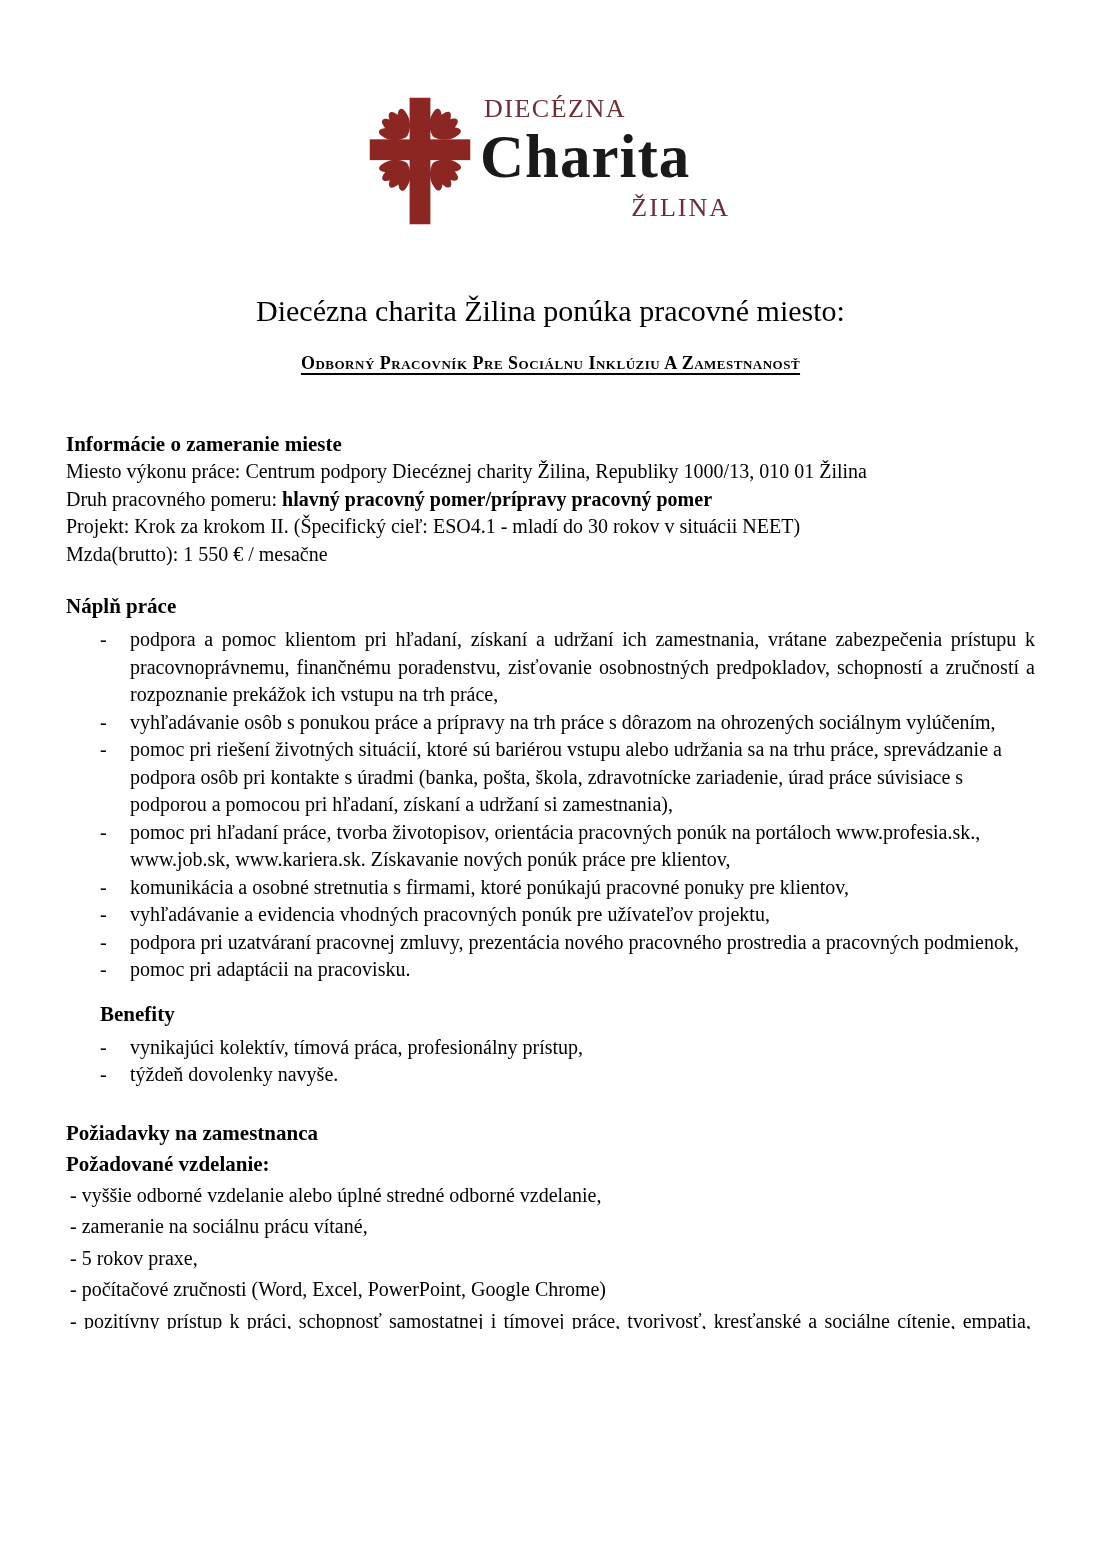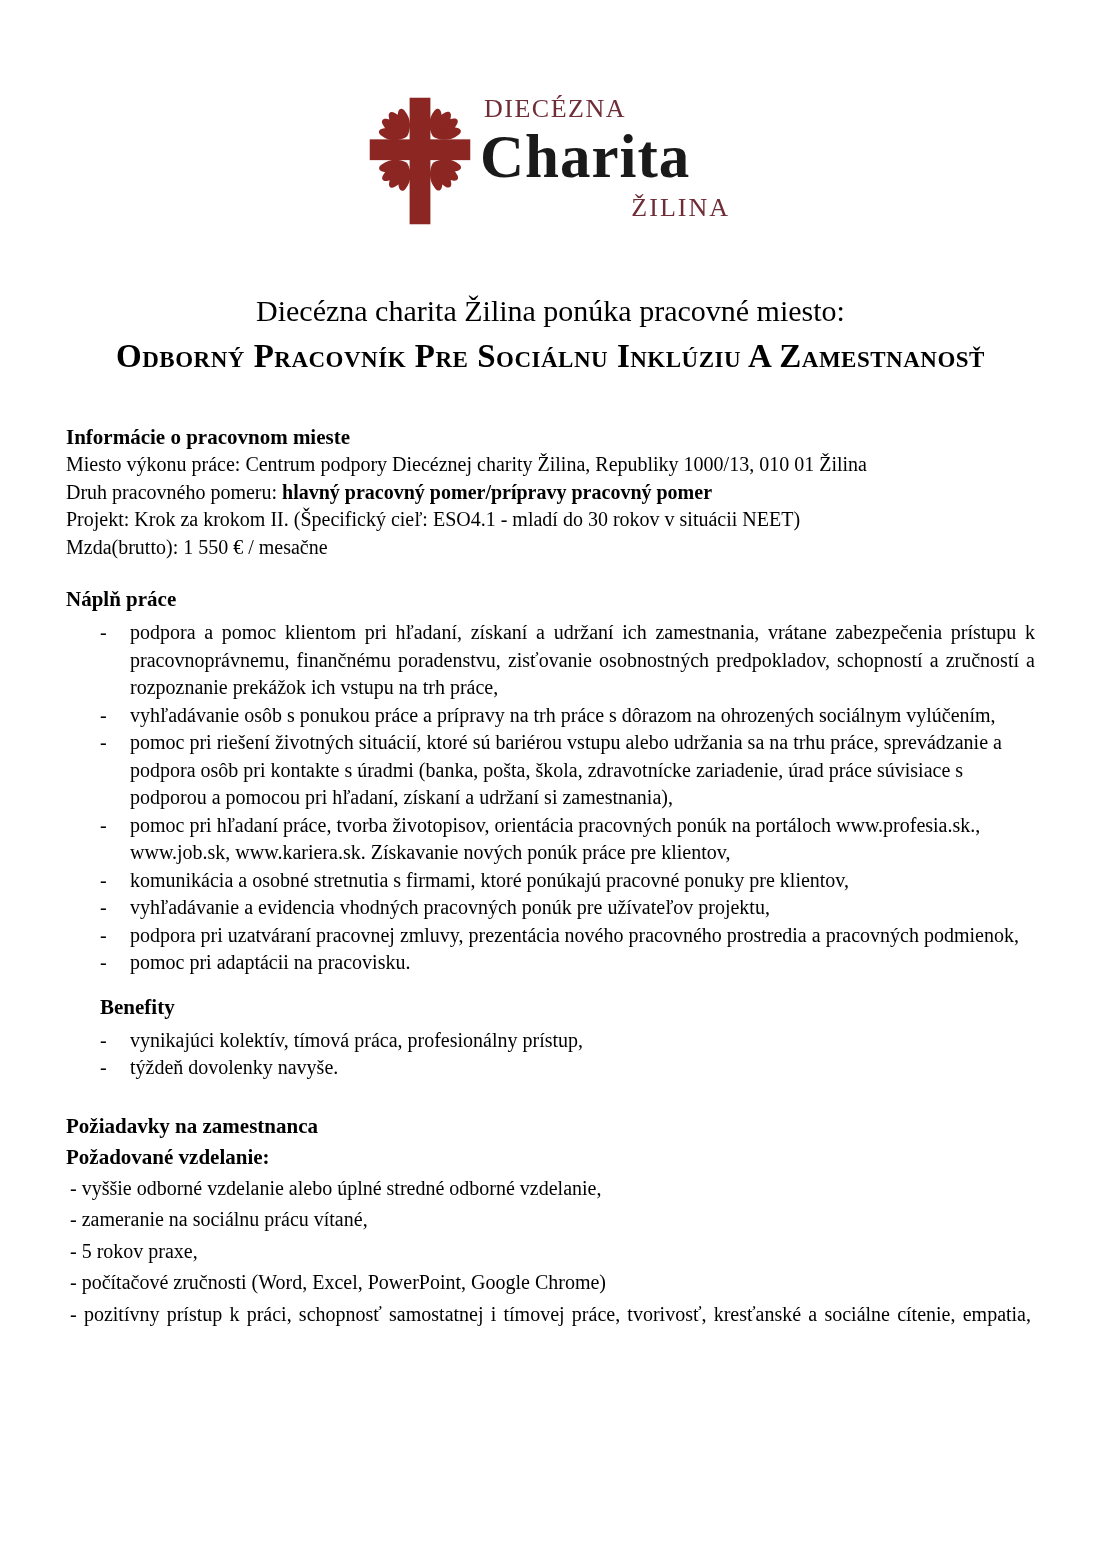--- a/index.html
+++ b/index.html
@@ -51,24 +51,25 @@
   }
 
   
   .titles { text-align: center; }
   .title1 {
     margin-top: 56px;
     font-size: 30px;
     line-height: 38px;
   }
   .title2 {
-    margin-top: 9px;
-    font-size: 33px;
+    margin-top: 16px;
+    font-size: 18px;
     font-weight: 700;
     font-variant: small-caps;
+    text-decoration: underline;
     text-underline-offset: 4px;
     text-decoration-thickness: 2px;
     letter-spacing: 0.5px;
     line-height: 34px;
   }
 
   
   .body-text { font-size: 20px; line-height: 27.5px; }
   .h-section {
     font-size: 21px;
@@ -126,21 +127,21 @@
   </header>
 
   <div class="content">
 
     <div class="titles">
       <div class="title1">Diecézna charita Žilina ponúka pracovné miesto:</div>
       <div class="title2">Odborný Pracovník Pre Sociálnu Inklúziu A Zamestnanosť</div>
     </div>
 
     <section class="info body-text">
-      <h2 class="h-section">Informácie o pracovnom mieste</h2>
+      <h2 class="h-section">Informácie o zameranie mieste</h2>
       <p>
         <span class="lbl">Miesto výkonu práce:</span>
         <span>Centrum podpory Diecéznej charity Žilina, Republiky 1000/13, 010 01 Žilina</span>
       </p>
       <p>
         <span class="lbl">Druh pracovného pomeru:</span>
         <span class="bold">hlavný pracovný pomer/prípravy pracovný pomer</span>
       </p>
       <p>
         <span class="lbl">Projekt:</span>

